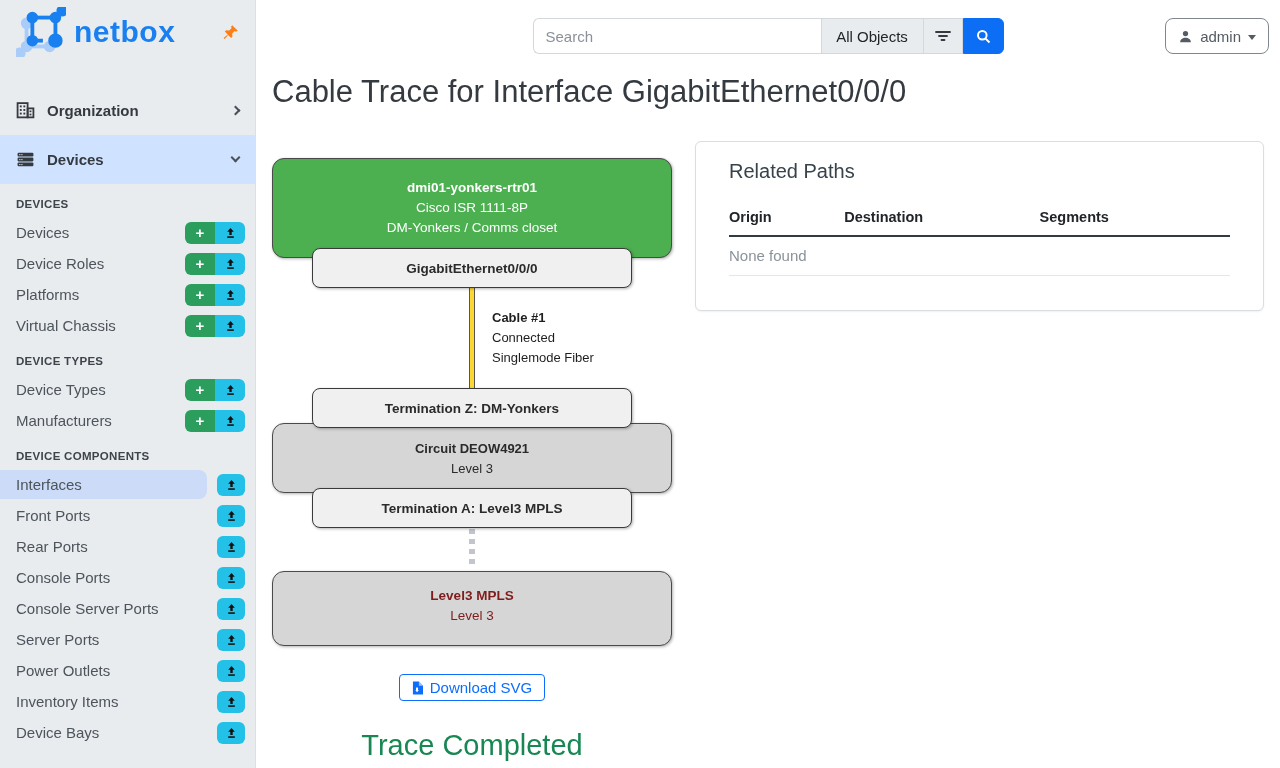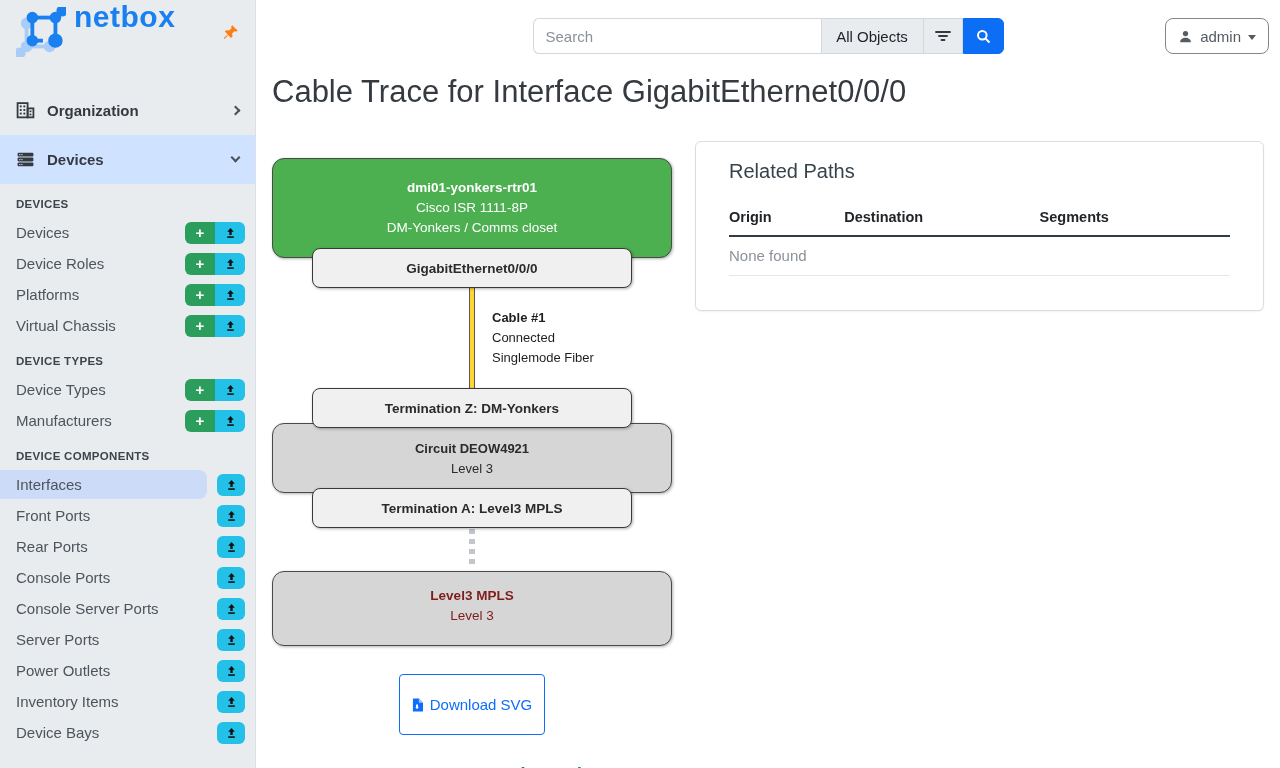--- a/index.html
+++ b/index.html
@@ -4,21 +4,21 @@
 <style>
   * { margin:0; padding:0; box-sizing:border-box; }
   html,body { width:1280px; height:768px; overflow:hidden;
     font-family:"Liberation Sans", sans-serif; background:#ffffff; }
 
   .app { display:flex; width:1280px; height:768px; }
 
   
   .sidebar { width:256px; min-width:256px; height:768px; background:#e9ecef;
     border-right:1px solid #dcdfe3; padding-bottom:10px; }
-  .brand-row { display:flex; height:64px; padding:0 16px 0 16px; }
+  .brand-row { display:flex; align-items:center; height:64px; padding:0 16px 0 16px; }
   .wordmark { font-size:30px; font-weight:700; color:#1a80f0; letter-spacing:.5px; margin-left:8px; }
   .pin { margin-left:auto; }
 
   .nav-top-item { display:flex; align-items:center; height:49px; padding:0 16px; gap:12px;
     font-size:15px; font-weight:700; color:#343a40; cursor:pointer; }
   .nav-top-item.active { background:#cfe2ff; }
   .spacer-top { height:22px; }
 
   .chev { width:7px; height:7px; border-right:2px solid #495057; border-bottom:2px solid #495057;
     display:inline-block; margin-left:auto; }
@@ -86,21 +86,21 @@
     padding-top:15px; font-size:13px; line-height:20px; color:#2b2b2b; }
   .box-circuit .name, .box-far .name { font-weight:700; }
   .box-terma { left:40px; top:330px; }
   .dots { position:absolute; left:197px; top:371px; width:6px; height:38px; z-index:1;
     background:repeating-linear-gradient(#c2c6cc 0 5px, transparent 5px 10px); }
   .box-far { left:0; top:413px; width:400px; height:75px; background:#d6d6d6;
     padding-top:14px; font-size:13.5px; line-height:20px; color:#7f1d1d; }
 
   .dl-row { width:400px; margin-left:16px; margin-top:27px; display:flex; justify-content:center; }
   .dl-btn { display:inline-flex; align-items:center; gap:7px; border:1px solid #0d6efd;
-    color:#0d6efd; background:#fff; border-radius:4px; padding:21px 12px; font-size:15px; cursor:pointer; }
+    color:#0d6efd; background:#fff; border-radius:4px; padding:4px 12px; font-size:15px; cursor:pointer; }
   .trace-status { width:400px; margin-left:16px; margin-top:28px; text-align:center;
     color:#198754; font-size:29px; font-weight:400; }
 
   
   .card { flex:1; border:1px solid #d9dee3; border-radius:6px; background:#fff;
     box-shadow:0 1px 2px rgba(0,0,0,.06); padding:18px 33px 34px; }
   .card-title { font-size:20px; font-weight:400; color:#37424a; margin-bottom:20px; }
   table.paths { width:100%; border-collapse:collapse; }
   table.paths th { text-align:left; font-size:14.5px; font-weight:700; color:#212529;
     padding:6px 0 10px; border-bottom:2px solid #323a42; }

